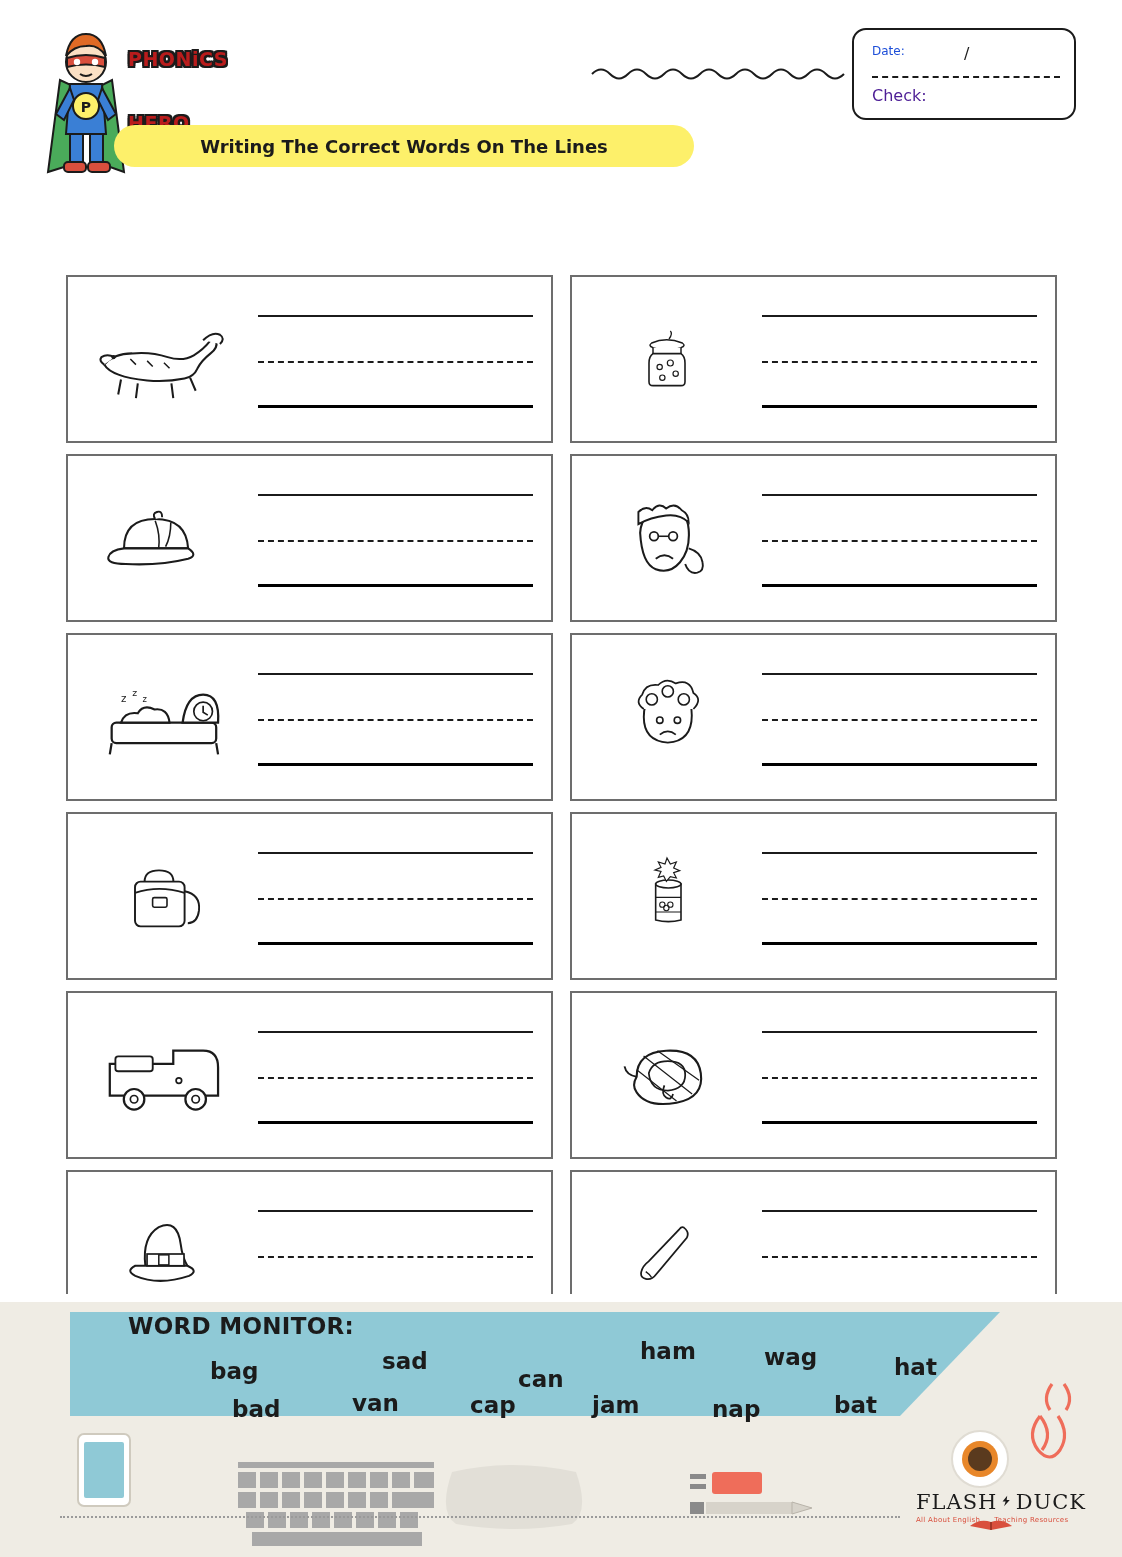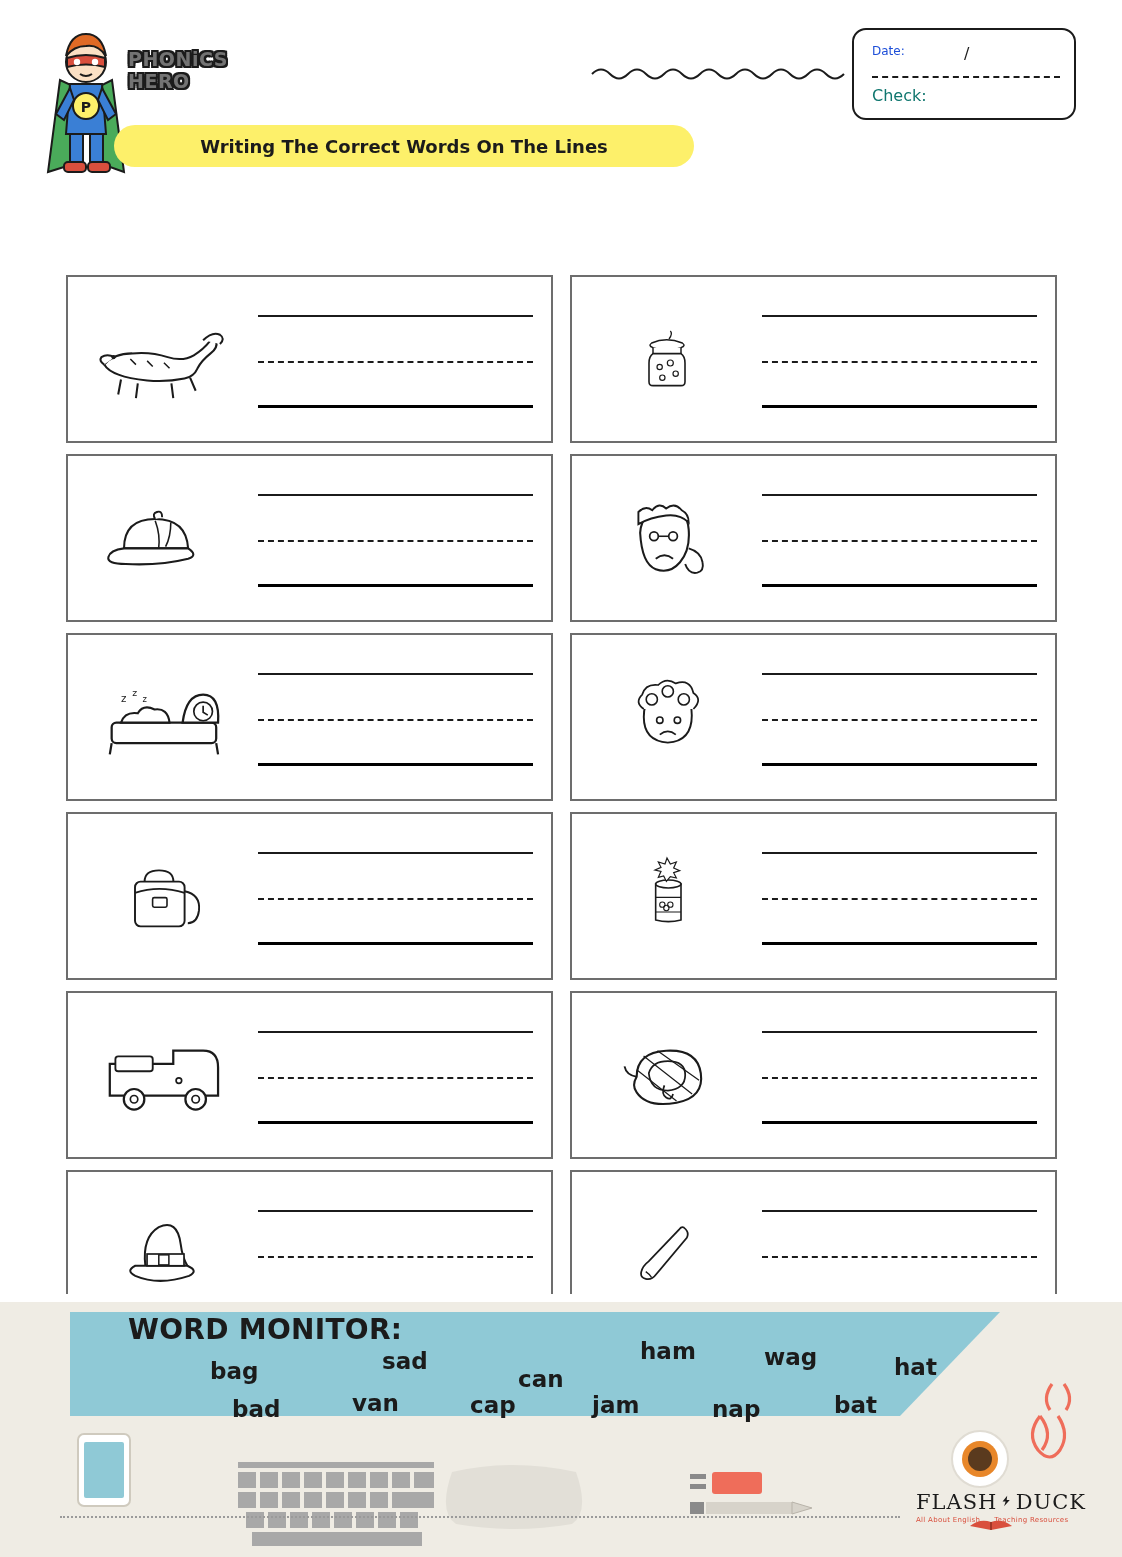--- a/index.html
+++ b/index.html
@@ -37,28 +37,29 @@
     height: 52px;
     display: flex;
     flex-direction: column;
     justify-content: center;
   }
   .logo-line {
     font-family: "DejaVu Sans", sans-serif;
     font-weight: bold;
     font-size: 19px;
     letter-spacing: 0.5px;
-    color: #737373;
+    color: #b91c1c;
     -webkit-text-stroke: 0;
     text-shadow:
       -2px -2px 0 #1b1b1b, 2px -2px 0 #1b1b1b,
       -2px 2px 0 #1b1b1b, 2px 2px 0 #1b1b1b,
       0 2px 0 #1b1b1b, 2px 0 0 #1b1b1b,
       0 -2px 0 #1b1b1b, -2px 0 0 #1b1b1b;
     line-height: 22px;
+    margin-top: 42px;
   }
   .title {
     position: absolute;
     left: 272px;
     top: 36px;
     font-family: "DejaVu Serif", serif;
     font-size: 44px;
     color: #1b1b1b;
     letter-spacing: 0.5px;
   }
@@ -97,21 +98,21 @@
     position: absolute;
     left: 18px; top: 46px;
     width: 188px;
     border-top: 2px dashed #1b1b1b;
   }
   .datebox .row2 {
     position: absolute;
     left: 18px; top: 56px;
     font-family: "DejaVu Sans", sans-serif;
     font-size: 16px;
-    color: #0f766e;
+    color: #4c1d95;
   }
   .subtitle-pill {
     position: absolute;
     left: 114px;
     top: 125px;
     width: 580px;
     height: 42px;
     background: #fdf06a;
     border-radius: 21px;
     display: flex;
@@ -200,21 +201,21 @@
     left: 0; top: 0;
     width: 1122px;
     height: 263px;
   }
   .monitor-text {
     position: absolute;
     left: 128px;
     top: 1313px;
     font-family: "DejaVu Sans", sans-serif;
     font-weight: bold;
-    font-size: 28px;
+    font-size: 23px;
     color: #1b1b1b;
     letter-spacing: 0.3px;
   }
   .words {
     position: absolute;
     left: 200px;
     top: 1330px;
     width: 760px;
     height: 82px;
   }

